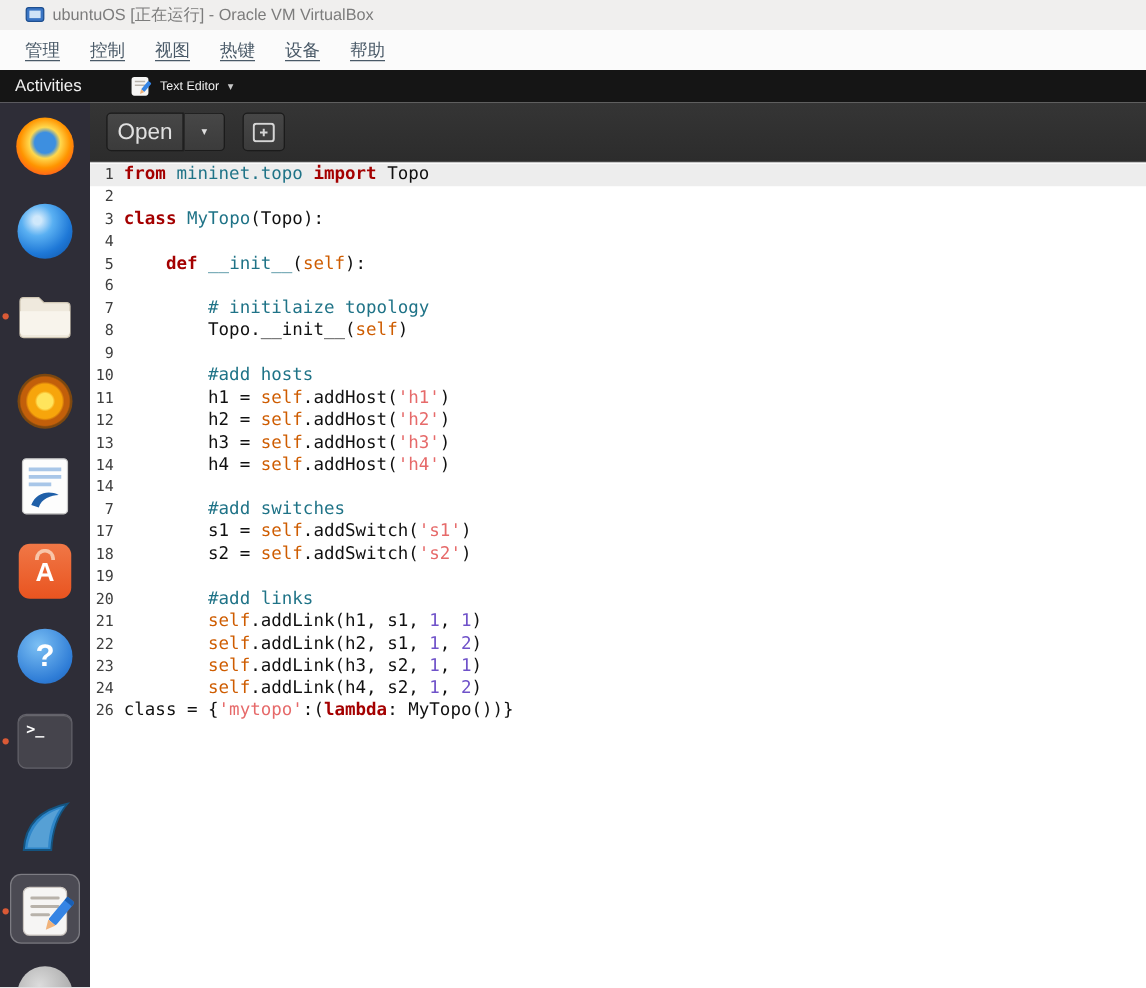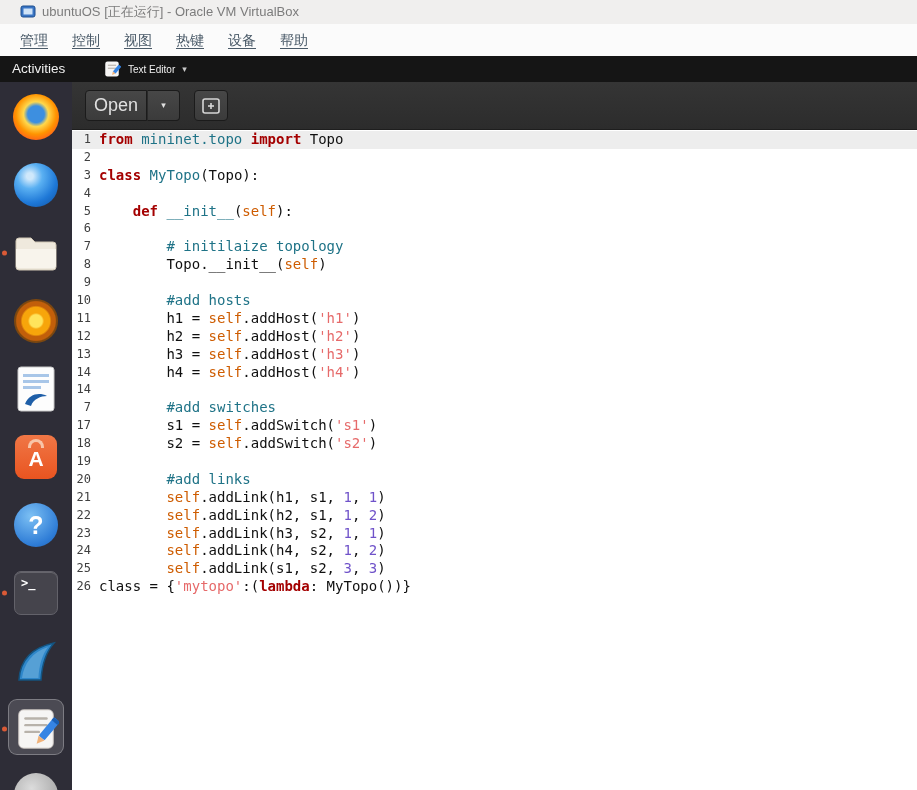--- a/index.html
+++ b/index.html
@@ -287,24 +287,20 @@
           </div>
           <div class="row">
             <span class="ln">23</span>
             <span class="code"><span class="pl">        </span><span class="slf">self</span><span class="pl">.addLink(h3, s2, </span><span class="nu">1</span><span class="pl">, </span><span class="nu">1</span><span class="pl">)</span></span>
           </div>
           <div class="row">
             <span class="ln">24</span>
             <span class="code"><span class="pl">        </span><span class="slf">self</span><span class="pl">.addLink(h4, s2, </span><span class="nu">1</span><span class="pl">, </span><span class="nu">2</span><span class="pl">)</span></span>
           </div>
           <div class="row">
-            <span class="ln">25</span>
-            <span class="code"><span class="pl">        </span><span class="slf">self</span><span class="pl">.addLink(s1, s2, </span><span class="nu">3</span><span class="pl">, </span><span class="nu">3</span><span class="pl">)</span></span>
-          </div>
-          <div class="row">
             <span class="ln">26</span>
             <span class="code"><span class="pl">class = {</span><span class="st">'mytopo'</span><span class="pl">:(</span><span class="kw">lambda</span><span class="pl">: MyTopo())}</span></span>
           </div>
         </div>
     </div>
   </div>
 
 </div>
 
 </body></html>

